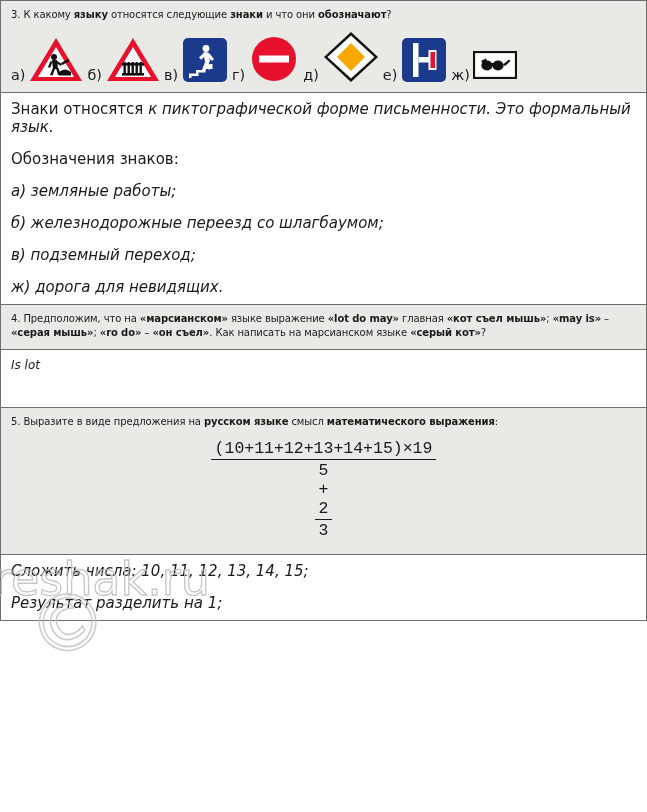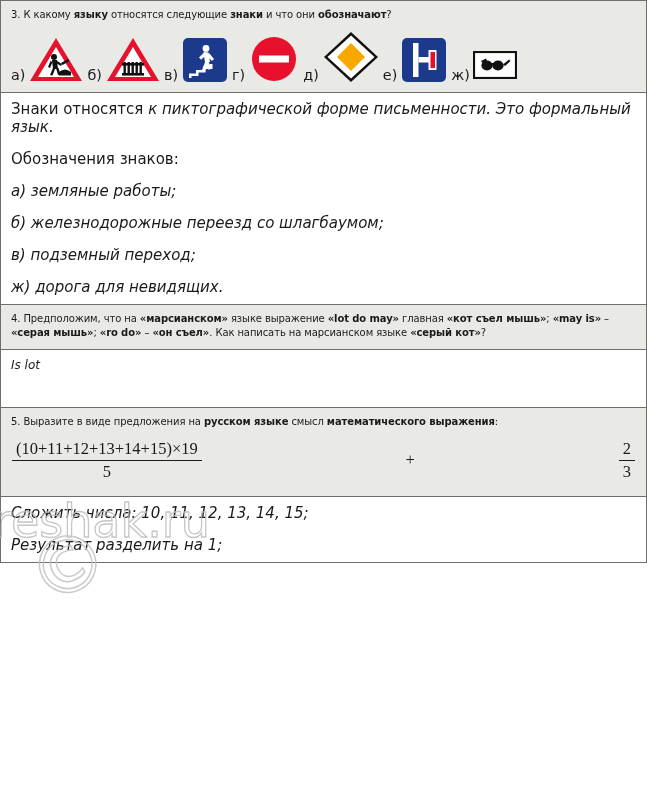--- a/index.html
+++ b/index.html
@@ -75,22 +75,23 @@
     white-space: nowrap;
   }
   .sign-art { display: block; }
 
   
   .formula-wrap {
     display: flex;
     justify-content: space-between;
     align-items: center;
     padding: 10px 0 6px 0;
-    font-family: Liberation Serif, serif;
+    font-family: Liberation Mono, monospace;
     font-size: 16.5px;
+    flex-direction: column;
   }
   .frac {
     display: inline-flex;
     flex-direction: column;
     align-items: center;
     vertical-align: middle;
     margin: 0 1px;
   }
   .frac .num {
     padding: 0 4px 1px 4px;

